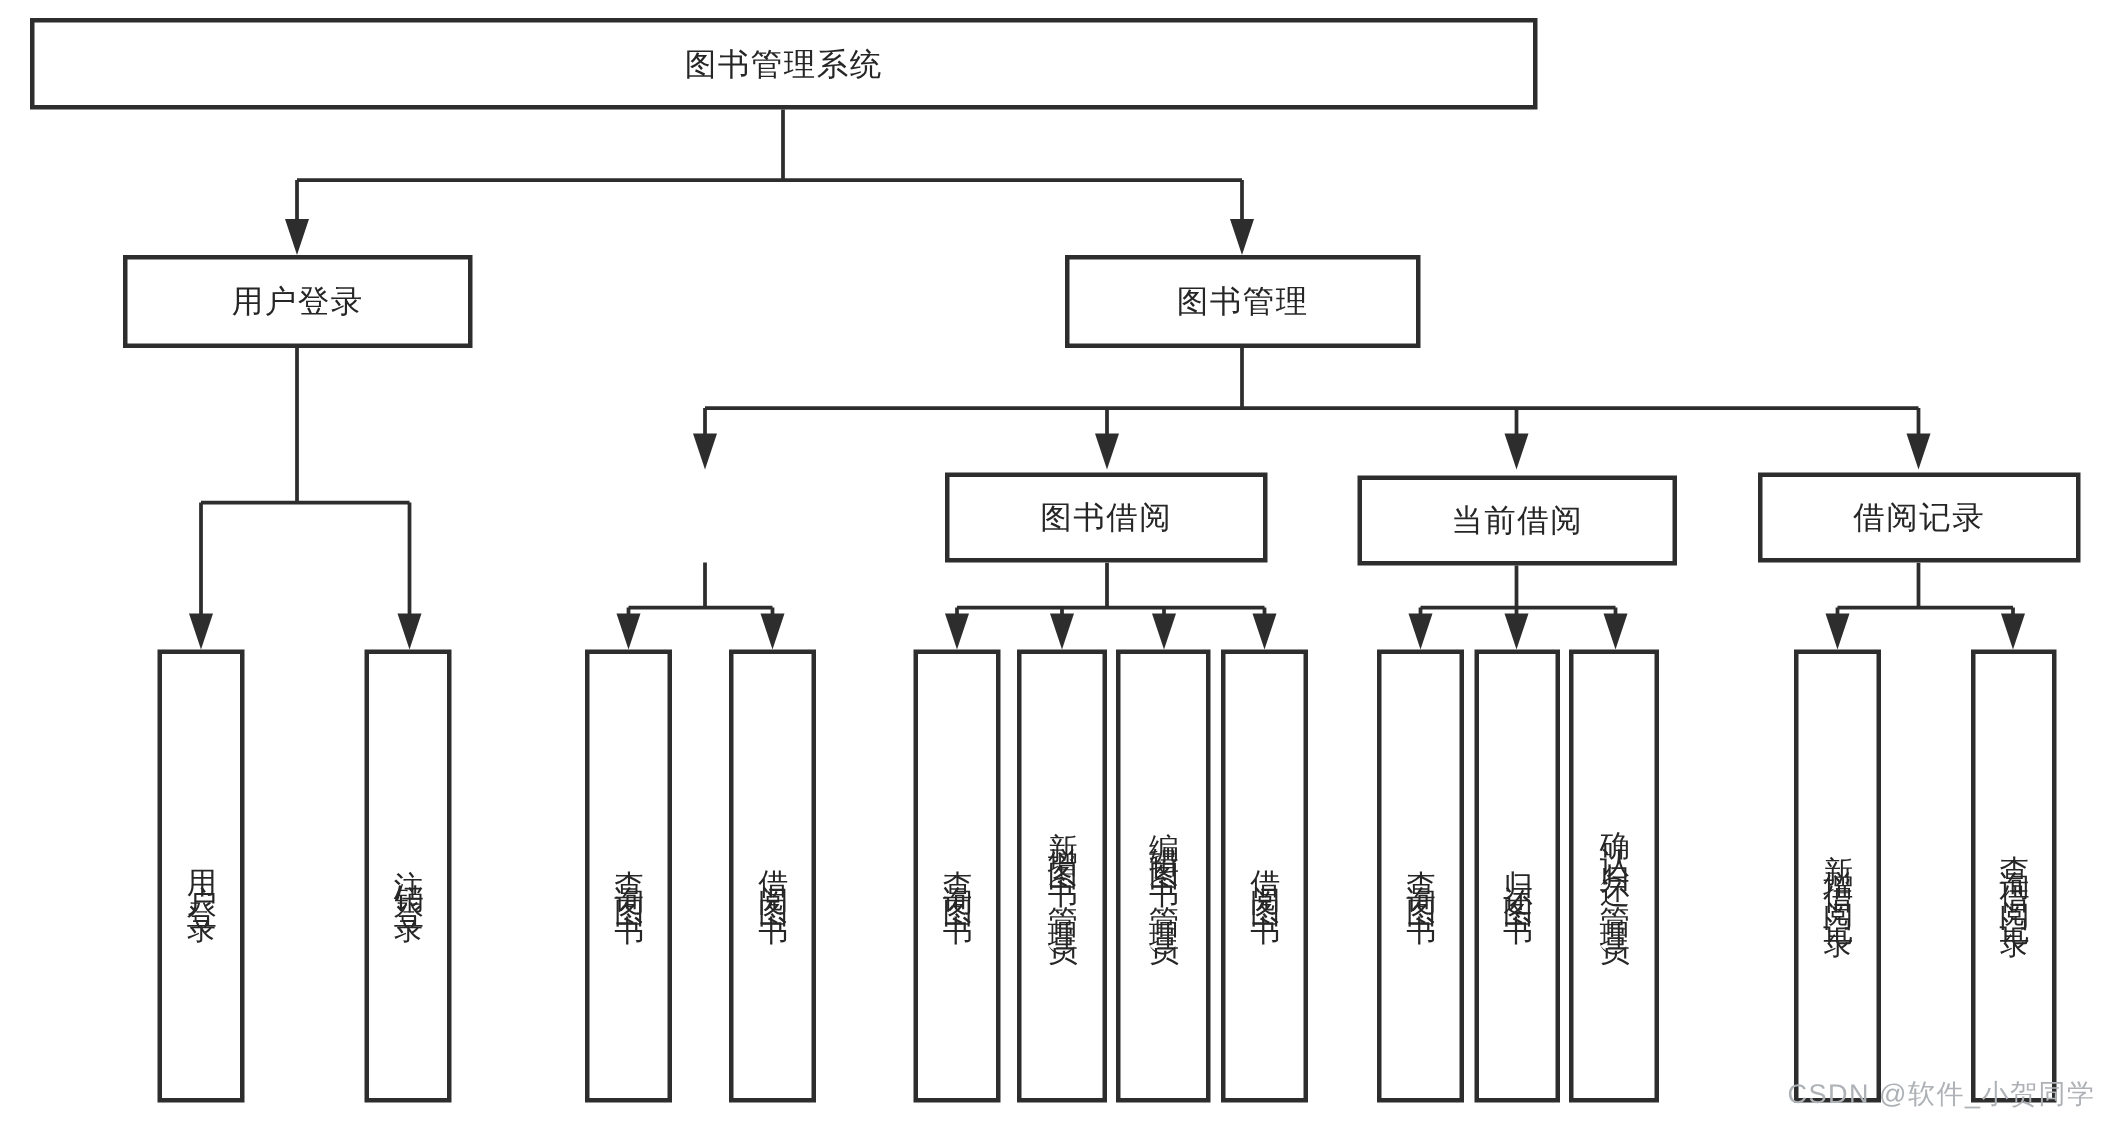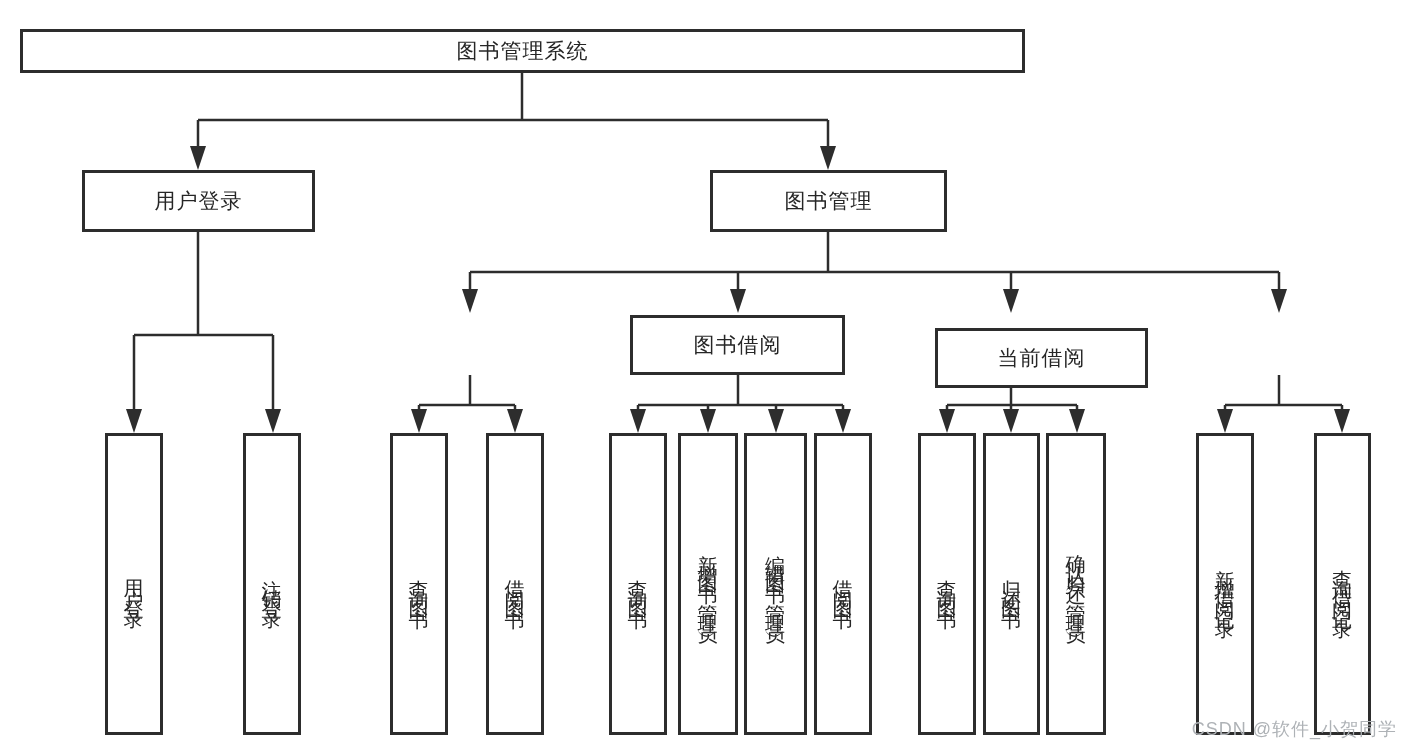--- a/index.html
+++ b/index.html
@@ -147,36 +147,39 @@
       <path d="M1225 405 H1342"></path>
       <path d="M1225 405 V410"></path>
       <path d="M1342 405 V410"></path>
     </g>
     <g fill="#2d2d2d" stroke="none">
       <polygon points="1217,409 1233,409 1225,433"></polygon>
       <polygon points="1334,409 1350,409 1342,433"></polygon>
     </g>
   </svg>
 
-  <div class="box" style="left:20px; top:12px; width:1005px; height:44px;margin-top:17px;">
+  <div class="box" style="left:20px; top:12px; width:1005px; height:61px;">
     <span>图书管理系统</span>
   </div>
 
   <div class="box" style="left:82px; top:170px; width:233px; height:62px;">
     <span>用户登录</span>
   </div>
   <div class="box" style="left:710px; top:170px; width:237px; height:62px;text-align:right;">
     <span>图书管理</span>
   </div>
 
   <div class="box" style="left:630px; top:315px; width:215px; height:60px;">
     <span>图书借阅</span>
   </div>
-  <div class="box" style="left:905px; top:328px; width:213px; height:60px;margin-left:30px;">
+  <div class="box" style="left:905px; top:317px; width:213px; height:60px;">
     <span>当前借阅</span>
+  </div>
+  <div class="box" style="left:1172px; top:315px; width:215px; height:60px;">
+    <span>借阅记录</span>
   </div>
 
   <div class="leaf" style="left:105px;">
     <span class="vtext">用户登录</span>
   </div>
   <div class="leaf" style="left:243px;">
     <span class="vtext">注销登录</span>
   </div>
 
   <div class="leaf" style="left:390px;">

